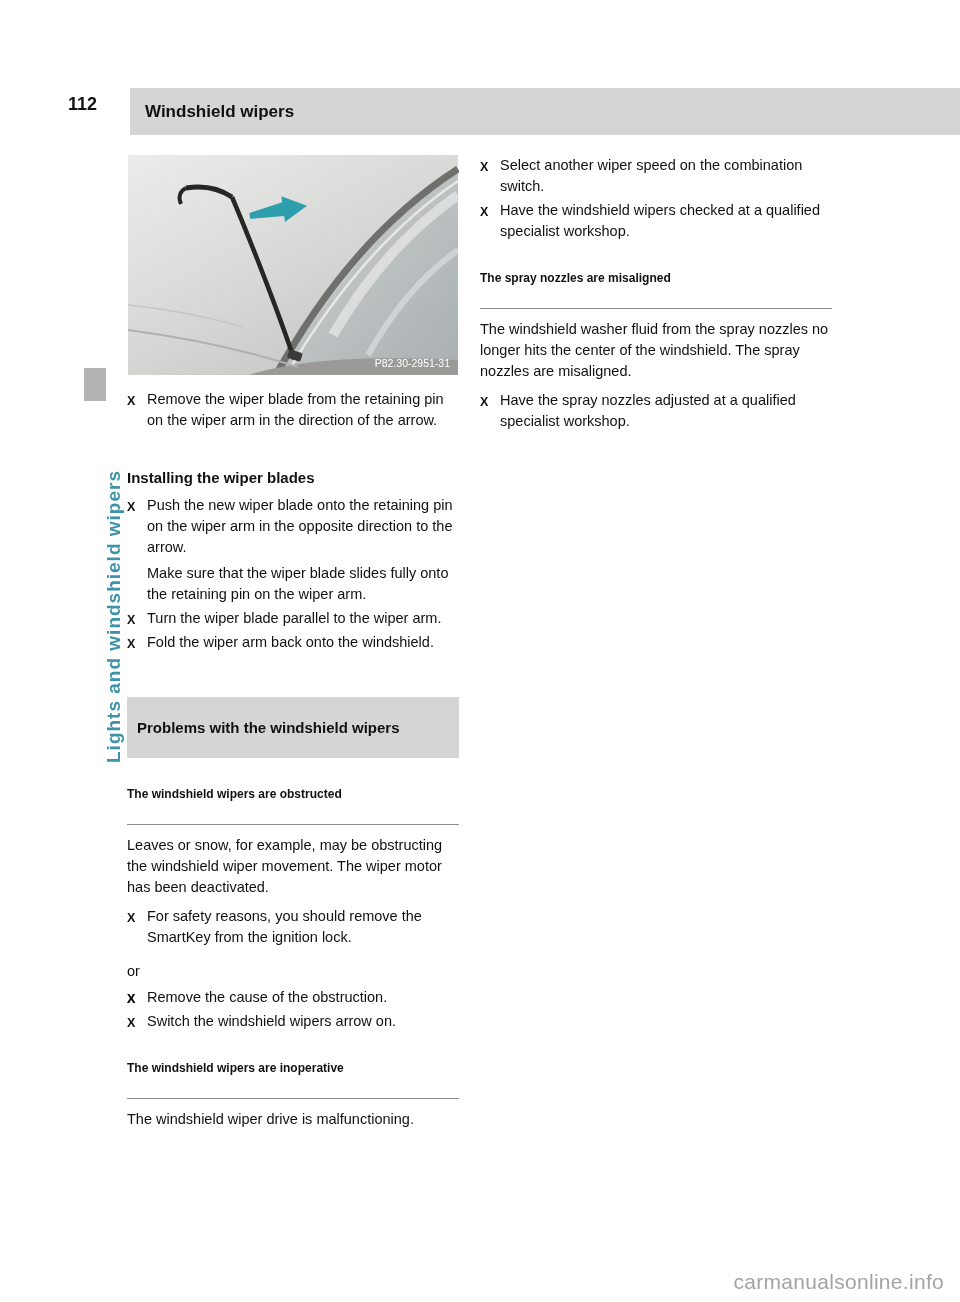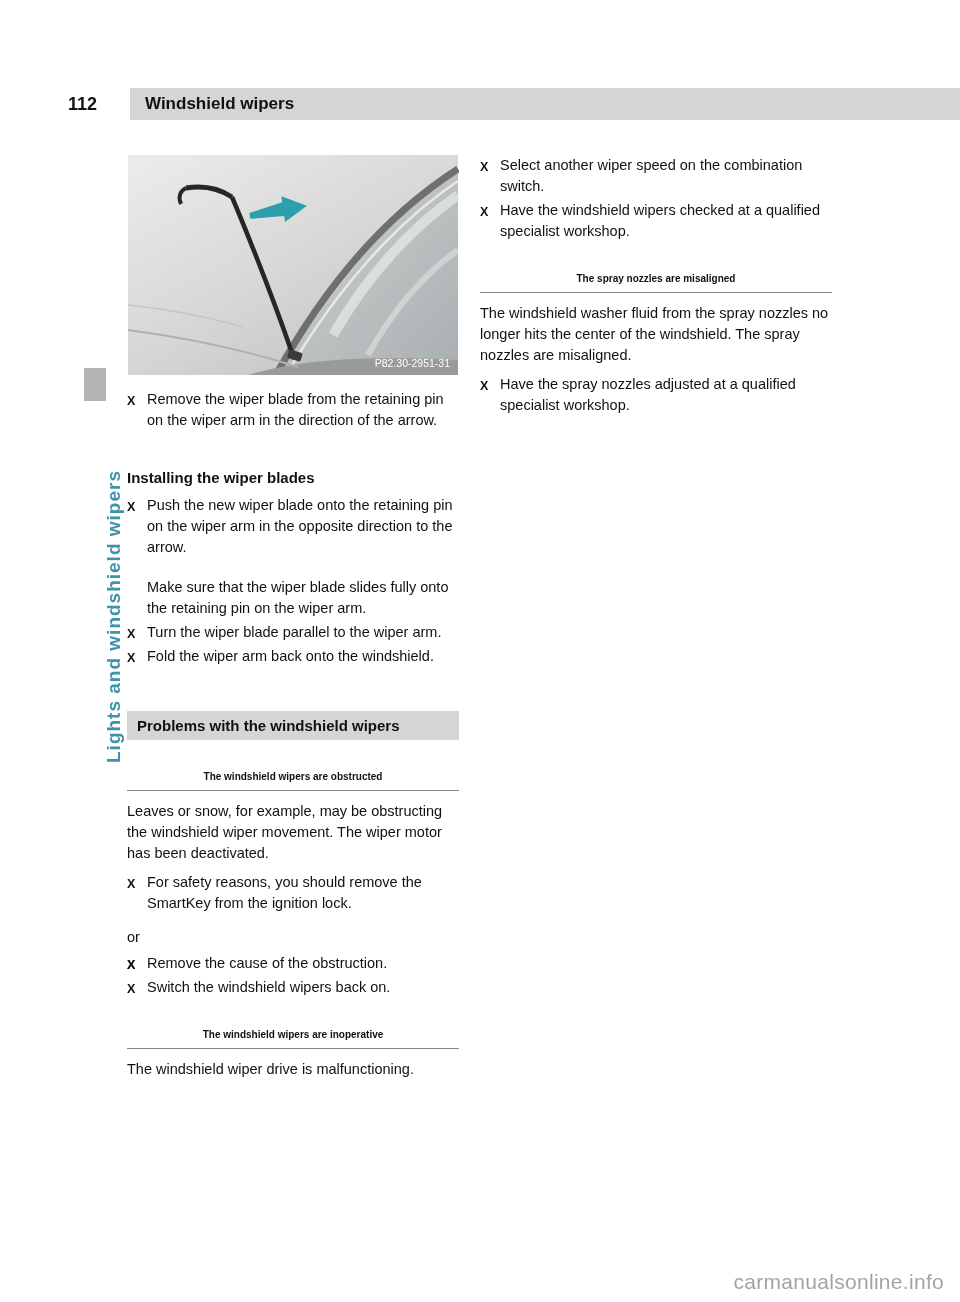--- a/index.html
+++ b/index.html
@@ -13,21 +13,21 @@
   }
   .page { position:absolute; inset:0; background:#fff; }
 
   
   .page-number {
     position:absolute; left:68px; top:88px; height:33px;
     display:flex; align-items:center;
     font-size:18px; font-weight:bold; color:#111;
   }
   .header-bar {
-    position:absolute; left:130px; right:0; top:88px; height:32px;
+    position:absolute; left:130px; right:0; top:88px; height:47px;
     background:#d5d5d5;
     display:flex; align-items:center;
   }
   .header-title { font-size:17px; font-weight:bold; margin-left:15px; color:#111; }
 
   
   .side-tab {
     position:absolute; left:84px; top:368px; width:22px; height:33px;
     background:#b3b3b3;
   }
@@ -45,31 +45,31 @@
 
   .figure-img { display:block; width:332px; height:220px; }
 
   .bullet { position:relative; padding-left:20px; margin-top:3px; }
   .bullet .marker {
     position:absolute; left:0; top:2px;
     font-size:12.5px; font-weight:bold; color:#111;
   }
   .first-after-figure { margin-top:14px; }
 
-  .note-indent { padding-left:20px; margin-top:19px; }
+  .note-indent { padding-left:20px; margin-top:5px; }
 
   h3.runin { font-size:15px; font-weight:bold; margin:36px 0 7px; color:#111; }
   h3.underlined {
-    font-size:10px; font-weight:bold; color:#111;
+    font-size:12px; font-weight:bold; color:#111;
     border-bottom:1px solid #8a8a8a;
-    padding-bottom:3px; margin:26px 0 10px;text-align:center;
+    padding-bottom:19px; margin:26px 0 10px;
   }
   .graybox {
     background:#d5d5d5; font-weight:bold; font-size:15px;
-    padding:4px 10px; margin-top:44px; color:#111;
+    padding:20px 10px; margin-top:44px; color:#111;
   }
   .para { margin-top:2px; }
   .or-line { margin-top:13px; }
   .mt-box { margin-top:16px; }
 
   
   .watermark {
     position:absolute; right:16px; bottom:8px;
     font-size:21px; color:#a3a3a3; letter-spacing:0.3px;margin-top:32px;
   }
@@ -153,21 +153,21 @@
     <div class="or-line">or</div>
     <div class="bullet" style="margin-top:5px;">
       <span class="marker">X</span>
     </div>
     <div class="bullet">
       <span class="marker">X</span>
       <span>Remove the cause of the obstruction.</span>
     </div>
     <div class="bullet">
       <span class="marker">X</span>
-      <span>Switch the windshield wipers back on.</span>
+      <span>Switch the windshield wipers arrow on.</span>
     </div>
 
     <h3 class="underlined">The windshield wipers are inoperative</h3>
     <p class="para">The windshield wiper drive is malfunctioning.</p>
 
   </div>
 
   <div class="col col-right">
 
     <div class="bullet" style="margin-top:0;">

